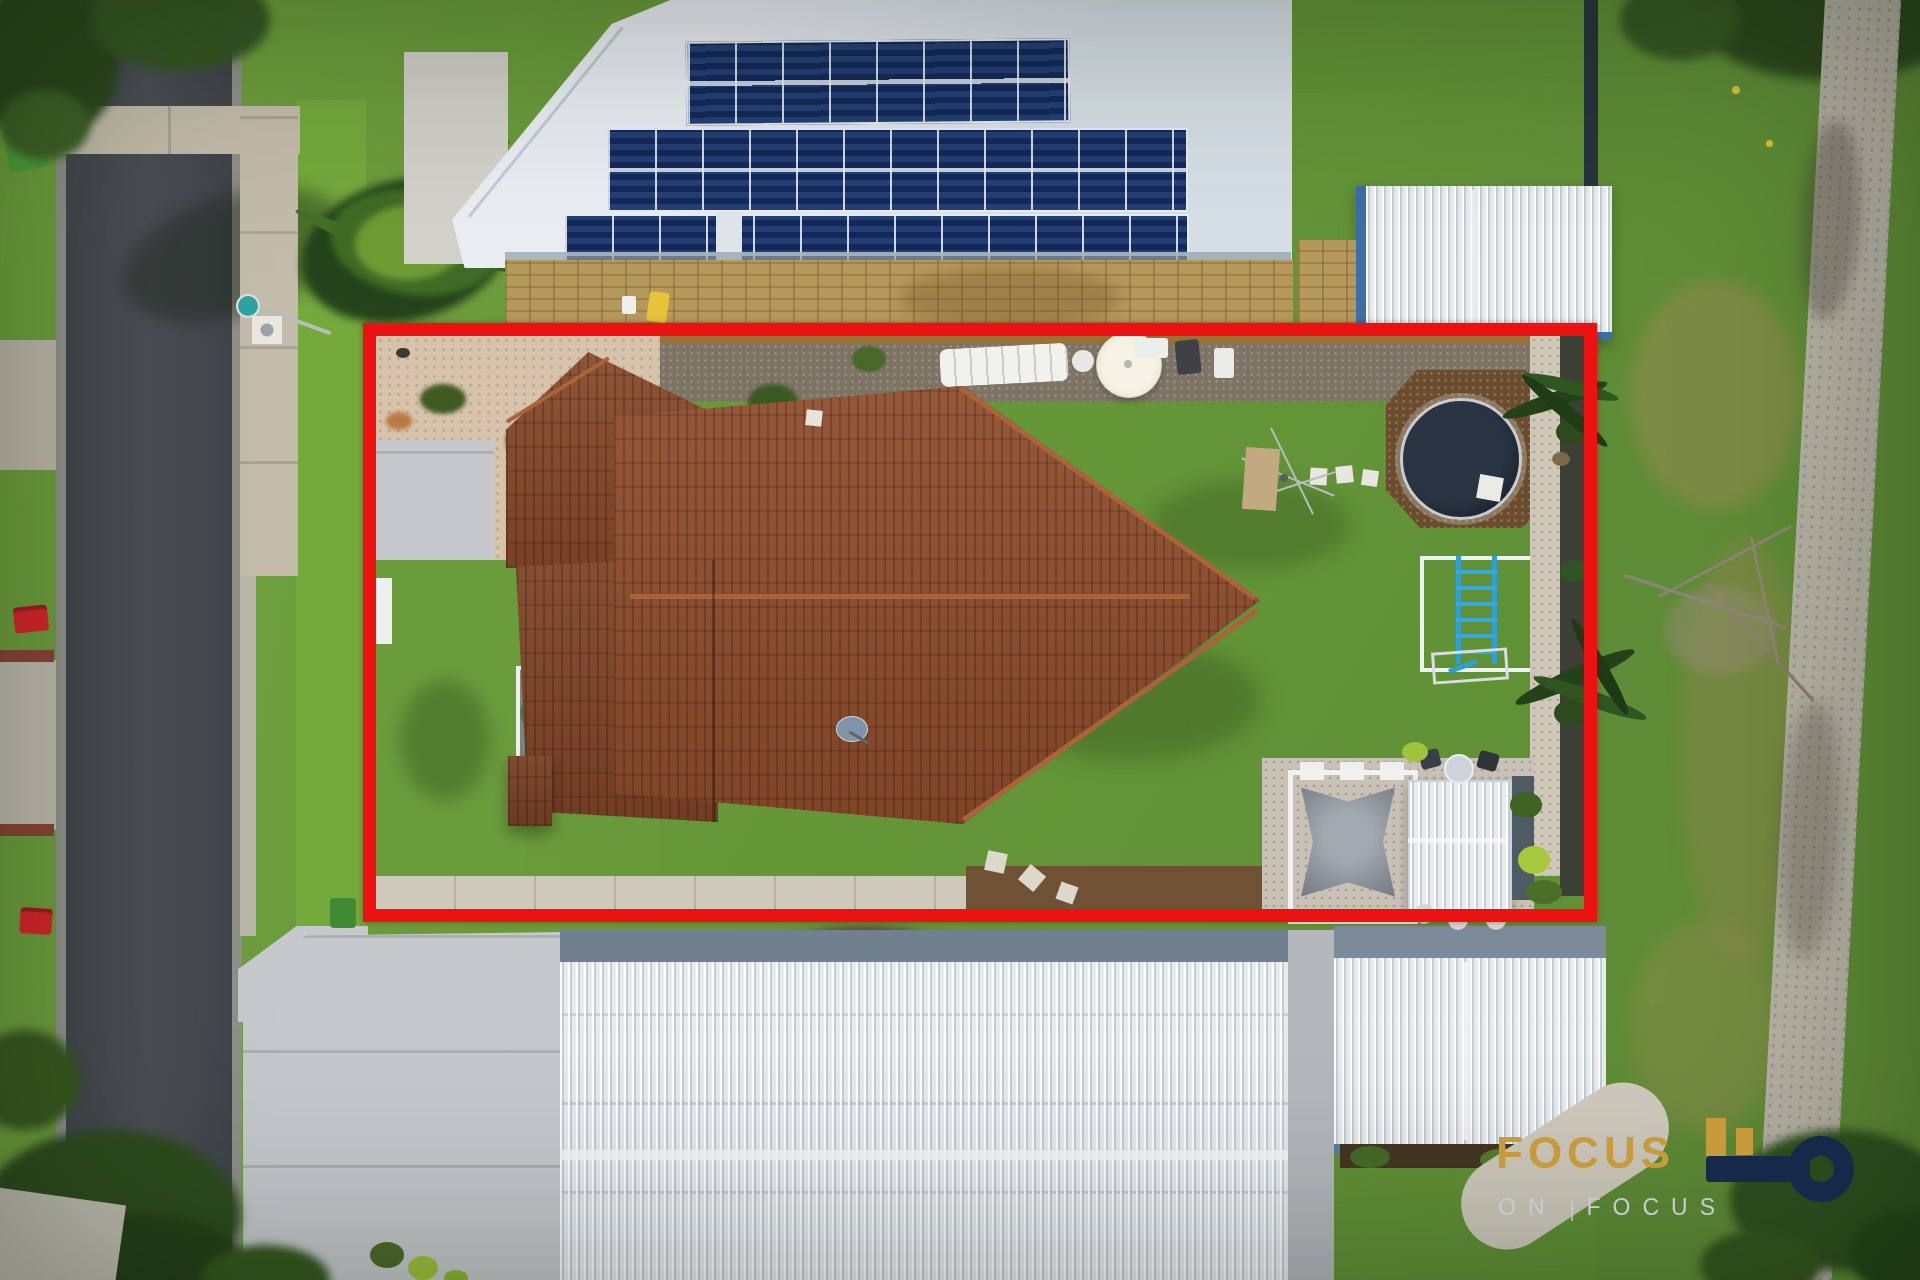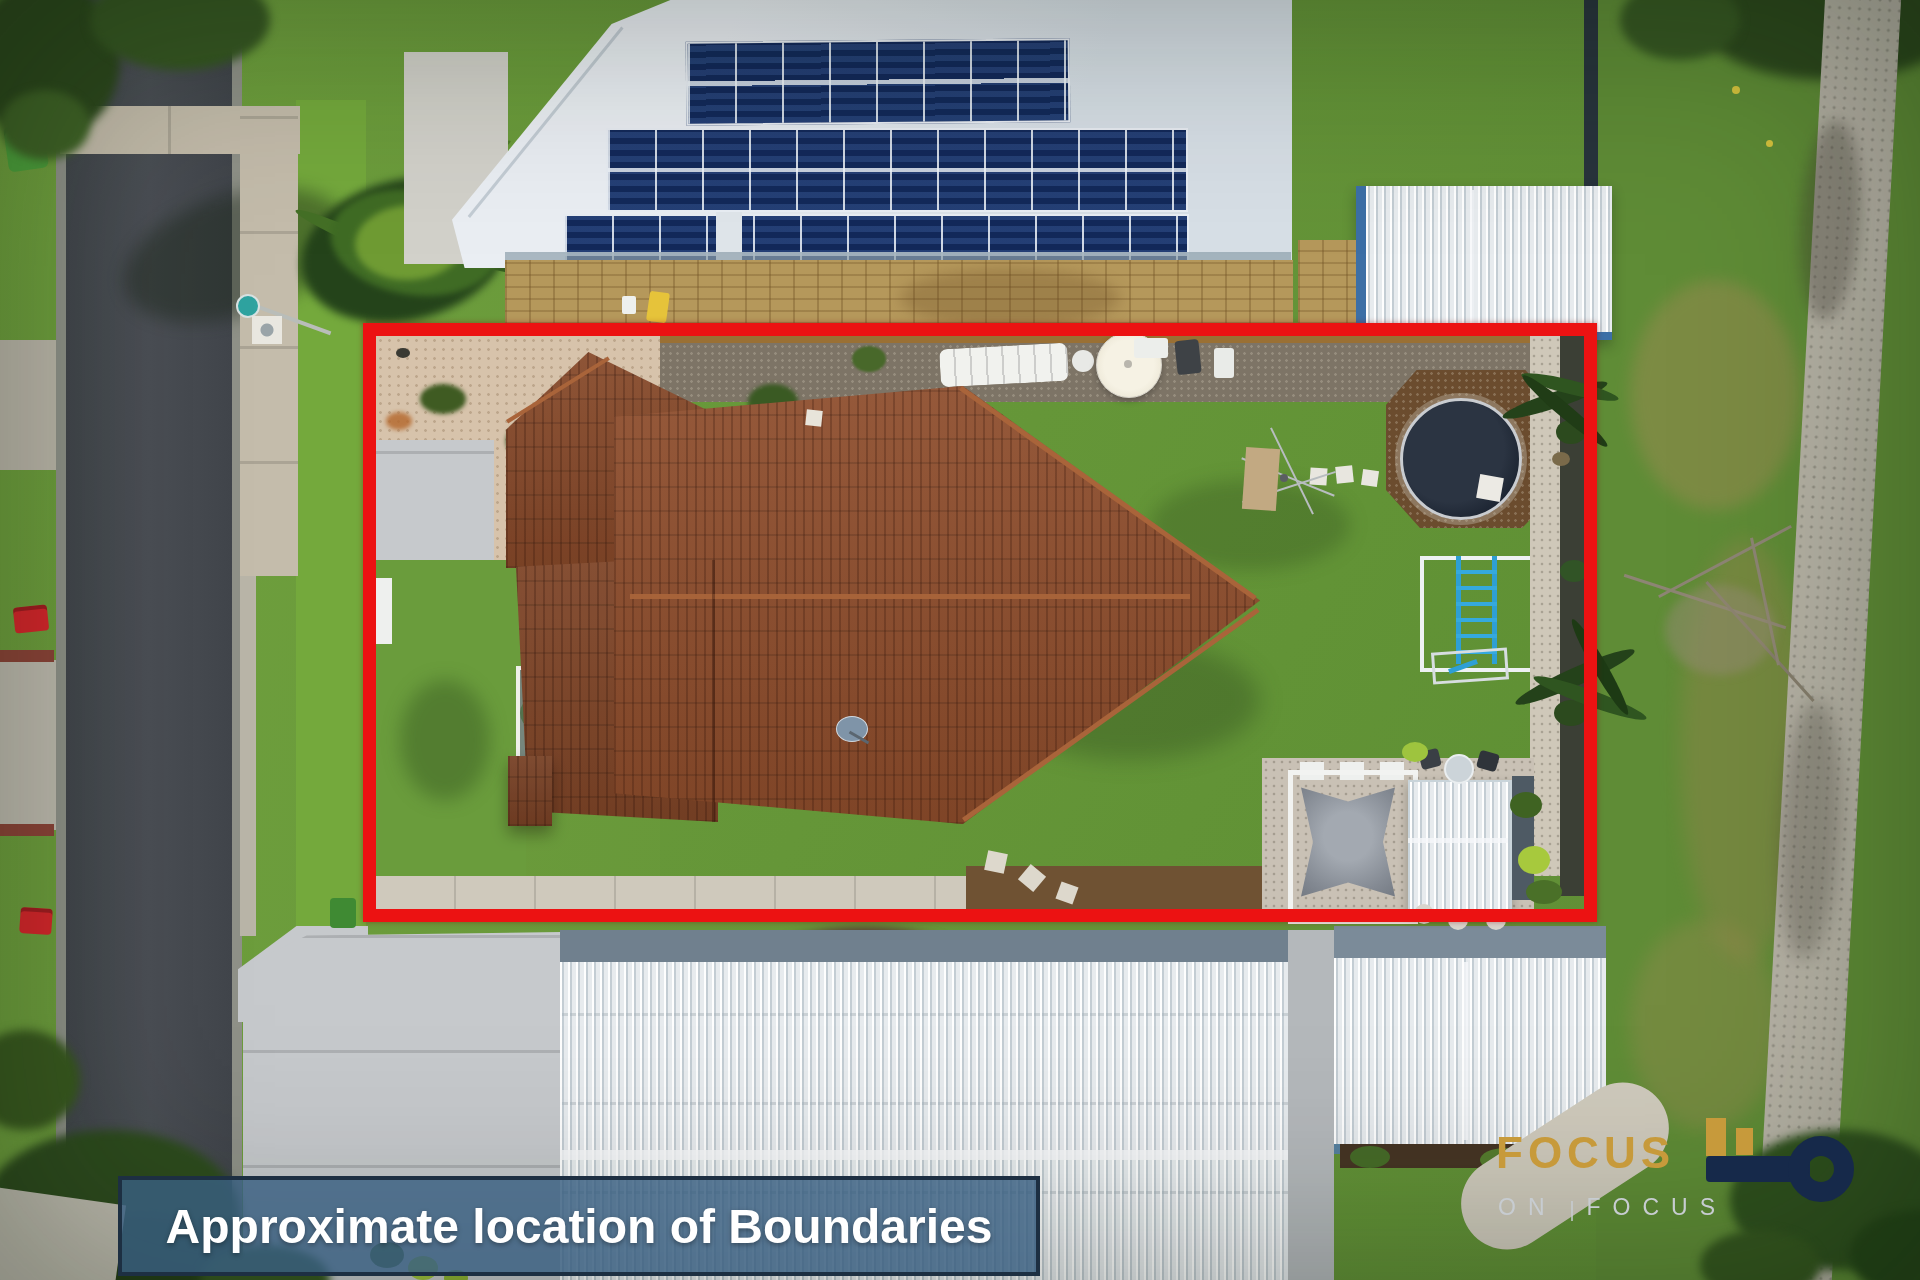--- a/index.html
+++ b/index.html
@@ -246,23 +246,20 @@
   <div class="abs ridge" style="left:506px;top:420px;width:120px;height:4px;transform:rotate(-32deg);transform-origin:left top;"></div>
   <div class="abs" style="left:712px;top:560px;width:3px;height:262px;background:rgba(40,15,5,.35);"></div>
   <div class="abs" style="left:806px;top:410px;width:16px;height:16px;background:#e8e4da;transform:rotate(6deg);"></div>
   <div class="abs blob" style="left:836px;top:716px;width:30px;height:24px;background:#7f94a8;border:1px solid #cfd8e0;"></div>
   <div class="abs" style="left:848px;top:736px;width:22px;height:3px;background:#5b6670;transform:rotate(30deg);"></div>
 
   <div class="abs" style="left:363px;top:323px;width:1234px;height:599px;border:13px solid var(--boundary_red,#EC1212);box-shadow:0 0 6px rgba(120,0,0,.4);box-sizing:border-box;"></div>
 
   <div class="abs vignette"></div>
 
-  <div class="abs banner" style="left:118px;top:1176px;width:914px;height:92px;font-size:48px;">
-    <span>Approximate location of Boundaries</span>
-  </div>
 
   <div id="logo" class="abs" style="left:1488px;top:1100px;width:420px;height:130px;">
     <span class="abs focus" style="left:8px;top:28px;">FOCUS</span>
     <span class="abs gold" style="left:218px;top:18px;width:20px;height:38px;"></span>
     <span class="abs gold" style="left:248px;top:28px;width:17px;height:27px;"></span>
     <span class="abs navy" style="left:218px;top:56px;width:104px;height:26px;border-radius:4px 0 0 4px;"></span>
     <span class="abs navy" style="left:300px;top:36px;width:66px;height:66px;border-radius:50%;background:transparent;border:20px solid var(--logo_navy,#16294a);box-sizing:border-box;"></span>
     <span class="abs tagline" style="left:10px;top:94px;">
       <span>ON</span>
       <span class="tagdiv"></span>

